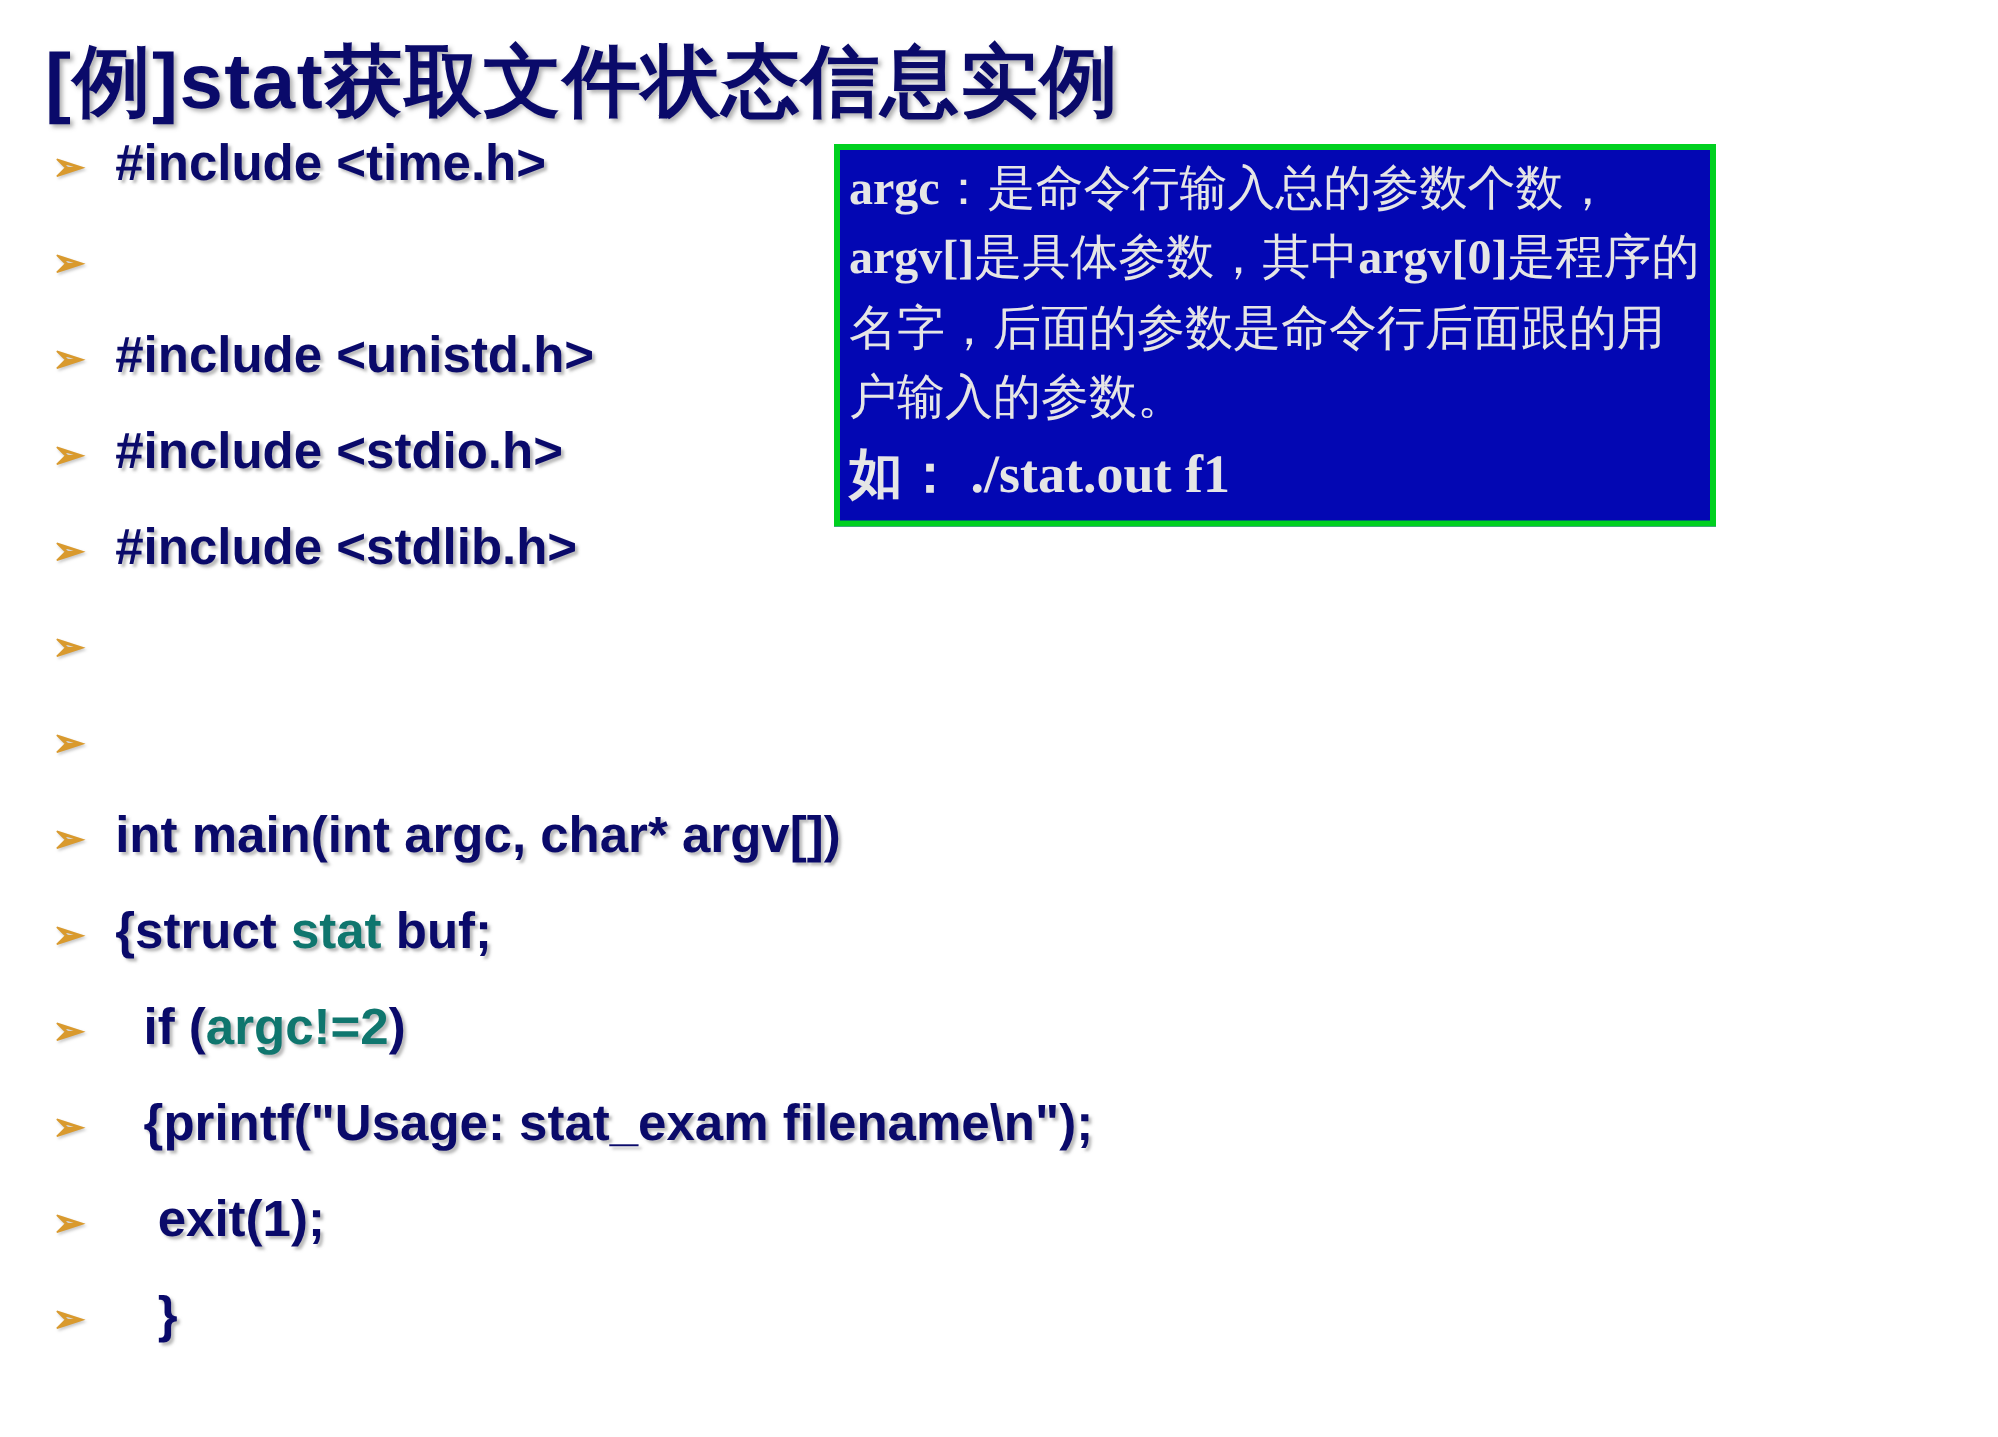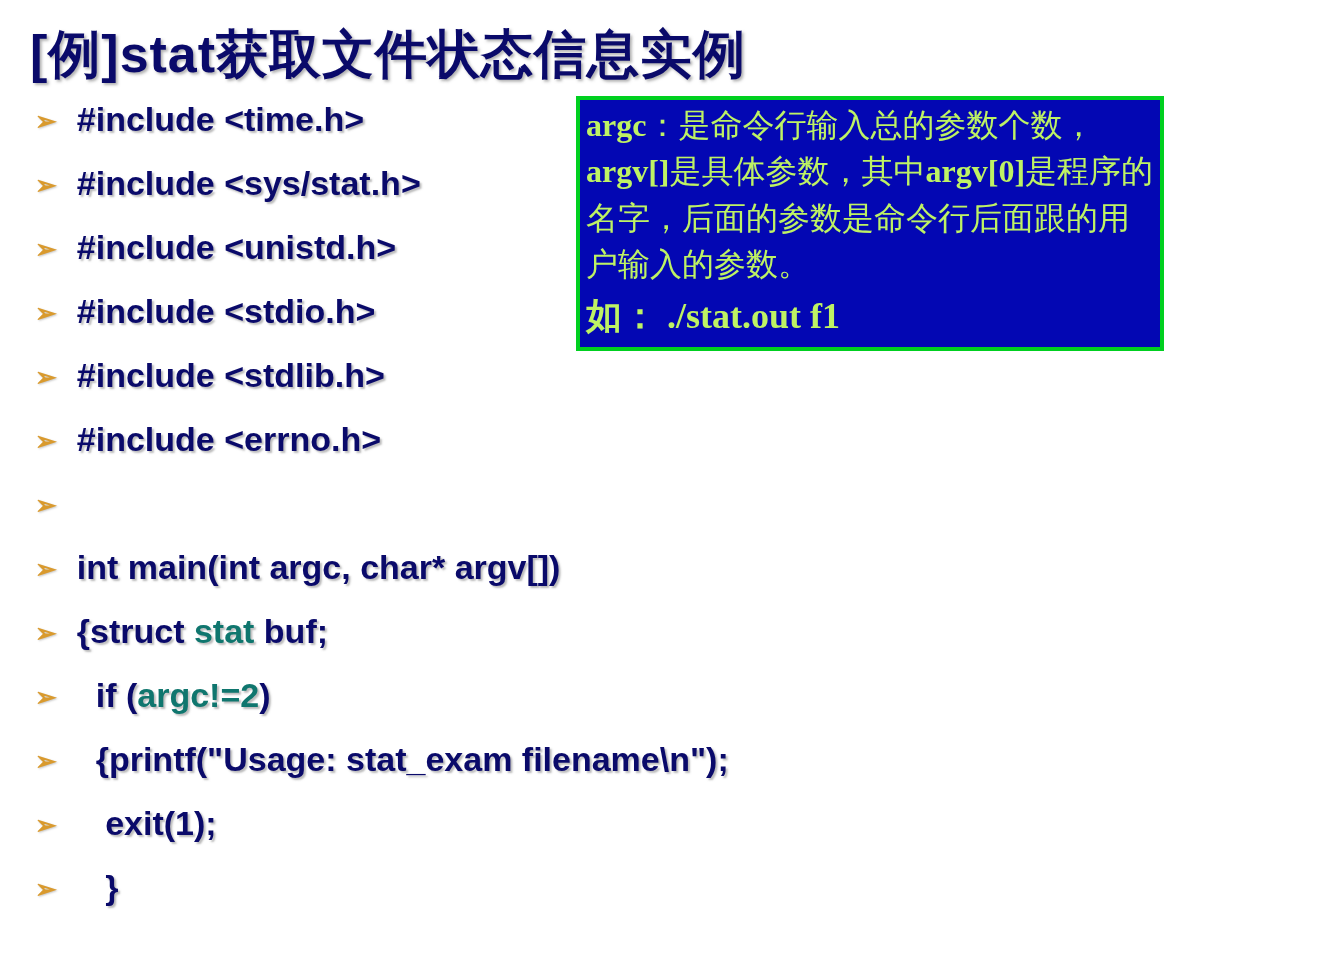--- a/index.html
+++ b/index.html
@@ -13,21 +13,20 @@
       background: #ffffff;
       font-family: "Arial", "Microsoft YaHei", sans-serif;
       padding: 20px 30px;
       position: relative;
     }
     .title {
       font-size: 52px;
       font-weight: bold;
       color: #0a0a6a;
       text-shadow: 2px 2px 3px rgba(100,100,100,0.5);
-      margin-bottom: 10px;
       letter-spacing: 1px;
     }
     .list {
       list-style: none;
     }
     .list-item {
       display: flex;
       align-items: flex-start;
       margin-bottom: 22px;
       font-size: 34px;
@@ -44,26 +43,26 @@
       flex-shrink: 0;
       text-shadow: 1px 1px 2px rgba(120,120,120,0.4);
     }
     .red {
       color: #0f766e;
       text-shadow: 2px 2px 2px rgba(120,120,120,0.5);
     }
     .info-box {
       position: absolute;
       top: 96px;
-      left: 576px;
+      left: 556px;
       width: 588px;
       background: #0307b3;
       border: 4px solid #00d020;
       padding: 2px 6px 6px 6px;
-      color: #bef264;
+      color: #e5e5e5;
     }
     .info-text {
       font-size: 32px;
       line-height: 1.45;
       font-family: "SimSun", "Times New Roman", serif;
     }
     .info-text .bold {
       font-weight: bold;
       font-family: "Times New Roman", serif;
     }
@@ -87,37 +86,35 @@
 
 <h1 class="title">[例]stat获取文件状态信息实例</h1>
 
 <ul class="list">
     <li class="list-item">
       <span class="bullet">➢</span>
       <span><span>#include &lt;time.h&gt;</span></span>
     </li>
     <li class="list-item">
       <span class="bullet">➢</span>
-      <span><span>#include &lt;sys/stat.h&gt;</span></span>
     </li>
     <li class="list-item">
       <span class="bullet">➢</span>
       <span><span>#include &lt;unistd.h&gt;</span></span>
     </li>
     <li class="list-item">
       <span class="bullet">➢</span>
       <span><span>#include &lt;stdio.h&gt;</span></span>
     </li>
     <li class="list-item">
       <span class="bullet">➢</span>
       <span><span>#include &lt;stdlib.h&gt;</span></span>
     </li>
     <li class="list-item">
       <span class="bullet">➢</span>
-      <span><span>#include &lt;errno.h&gt;</span></span>
     </li>
     <li class="list-item">
       <span class="bullet">➢</span>
     </li>
     <li class="list-item">
       <span class="bullet">➢</span>
       <span><span>int main(int argc, char* argv[])</span></span>
     </li>
     <li class="list-item">
       <span class="bullet">➢</span>

